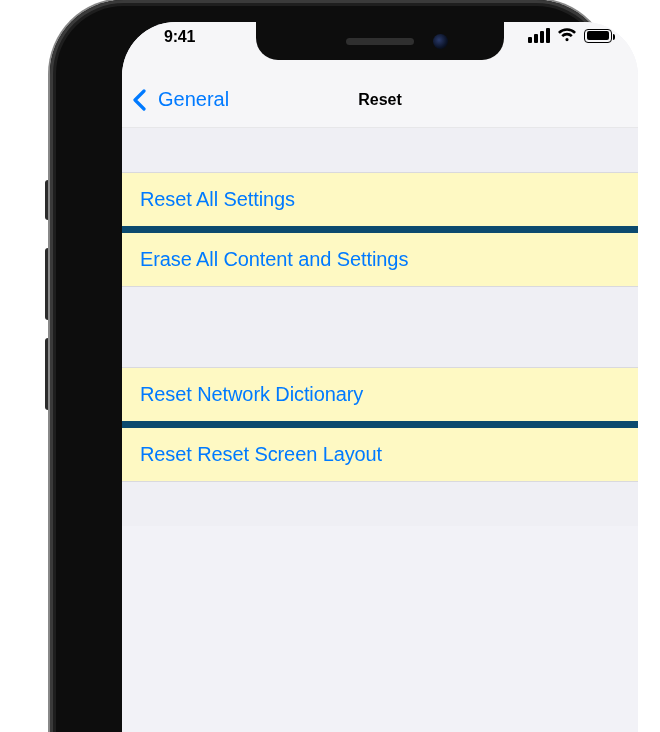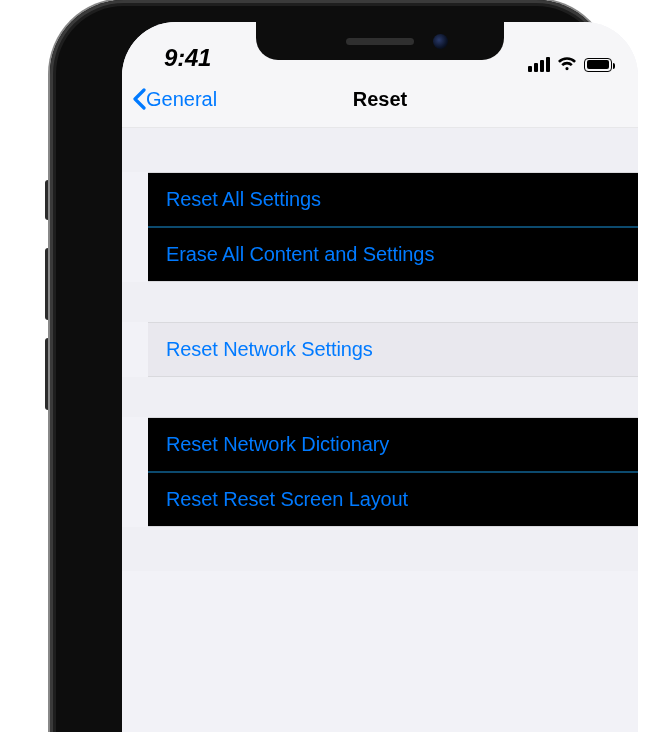--- a/index.html
+++ b/index.html
@@ -80,28 +80,27 @@
       width: 15px;
       height: 15px;
       background: radial-gradient(circle at 40% 40%, #2a3a6a 0%, #0b1327 60%, #000 100%);
       border-radius: 50%;
     }
 
     
     .status-bar {
       height: 50px;
       display: flex;
-      align-items: flex-end;
+      align-items: flex-start;
       justify-content: space-between;
       padding: 0 26px 0 32px;
       font-weight: 600;
-      font-size: 24px;
+      font-size: 16px;
       color: #000;
       background: #f6f6f8;
-      font-style: italic;
     }
     .status-time { letter-spacing: -0.2px; padding-top: 6px; padding-left: 10px;}
     .status-right { display: flex; align-items: center; gap: 7px; padding-top: 6px;}
     .signal { display: flex; align-items: flex-end; gap: 2px; }
     .signal span { width: 4px; background:#000; border-radius:1px; display:block;}
     .signal span:nth-child(1){height:6px;}
     .signal span:nth-child(2){height:9px;}
     .signal span:nth-child(3){height:12px;}
     .signal span:nth-child(4){height:15px;}
     .wifi svg { display:block; }
@@ -120,44 +119,43 @@
     .nav-bar {
       height: 56px;
       background: #f6f6f8;
       border-bottom: 1px solid rgba(0,0,0,0.06);
       display: grid;
       grid-template-columns: 1fr auto 1fr;
       align-items: center;
       padding: 0 10px;
     }
     .nav-back {
-      display: flex; align-items: flex-start; gap: 0;
+      display: flex; align-items: center; gap: 12px;
       color: #007aff; font-size: 20px;
     }
     .nav-back svg { display:block; }
-    .nav-title { font-size: 20px; font-weight: 600; color:#000; text-align:center; justify-self:center;}
+    .nav-title { font-size: 16px; font-weight: 600; color:#000; text-align:center; justify-self:center;}
     .nav-right { }
 
     
     .section-gap {
       height: 44px;
       background: #efeff4;
     }
     .section-gap.small { height: 40px; }
     .list {
-      background: #000000;
-      margin-left: 26px;
+      background: #fef9c3;
     }
     .row {
       padding: 15px 18px;
       font-size: 20px;
       color: #007aff;
       font-weight: 400;
       letter-spacing: -0.1px;
-      border-top: 2px solid #0c4a6e;
+      border-top: 7px solid #0c4a6e;
     }
     .row:first-child { border-top: none; }
     .list { border-top: 1px solid #d9d9dd; border-bottom: 1px solid #d9d9dd; }
     .row.highlight { background: #e9e8ee; }
   </style>
 </head>
 <body>
 
 <div class="phone-frame">
   <div class="btn-side btn-silence"></div>
@@ -208,25 +206,20 @@
           <div class="row">
             <span>Reset All Settings</span>
           </div>
           <div class="row">
             <span>Erase All Content and Settings</span>
           </div>
         </div>
 
         <div class="section-gap small"></div>
 
-        <div class="list">
-          <div class="row highlight">
-            <span>Reset Network Settings</span>
-          </div>
-        </div>
 
         <div class="section-gap small"></div>
 
         <div class="list">
           <div class="row">
             <span>Reset Network Dictionary</span>
           </div>
           <div class="row">
             <span>Reset Reset Screen Layout</span>
           </div>

